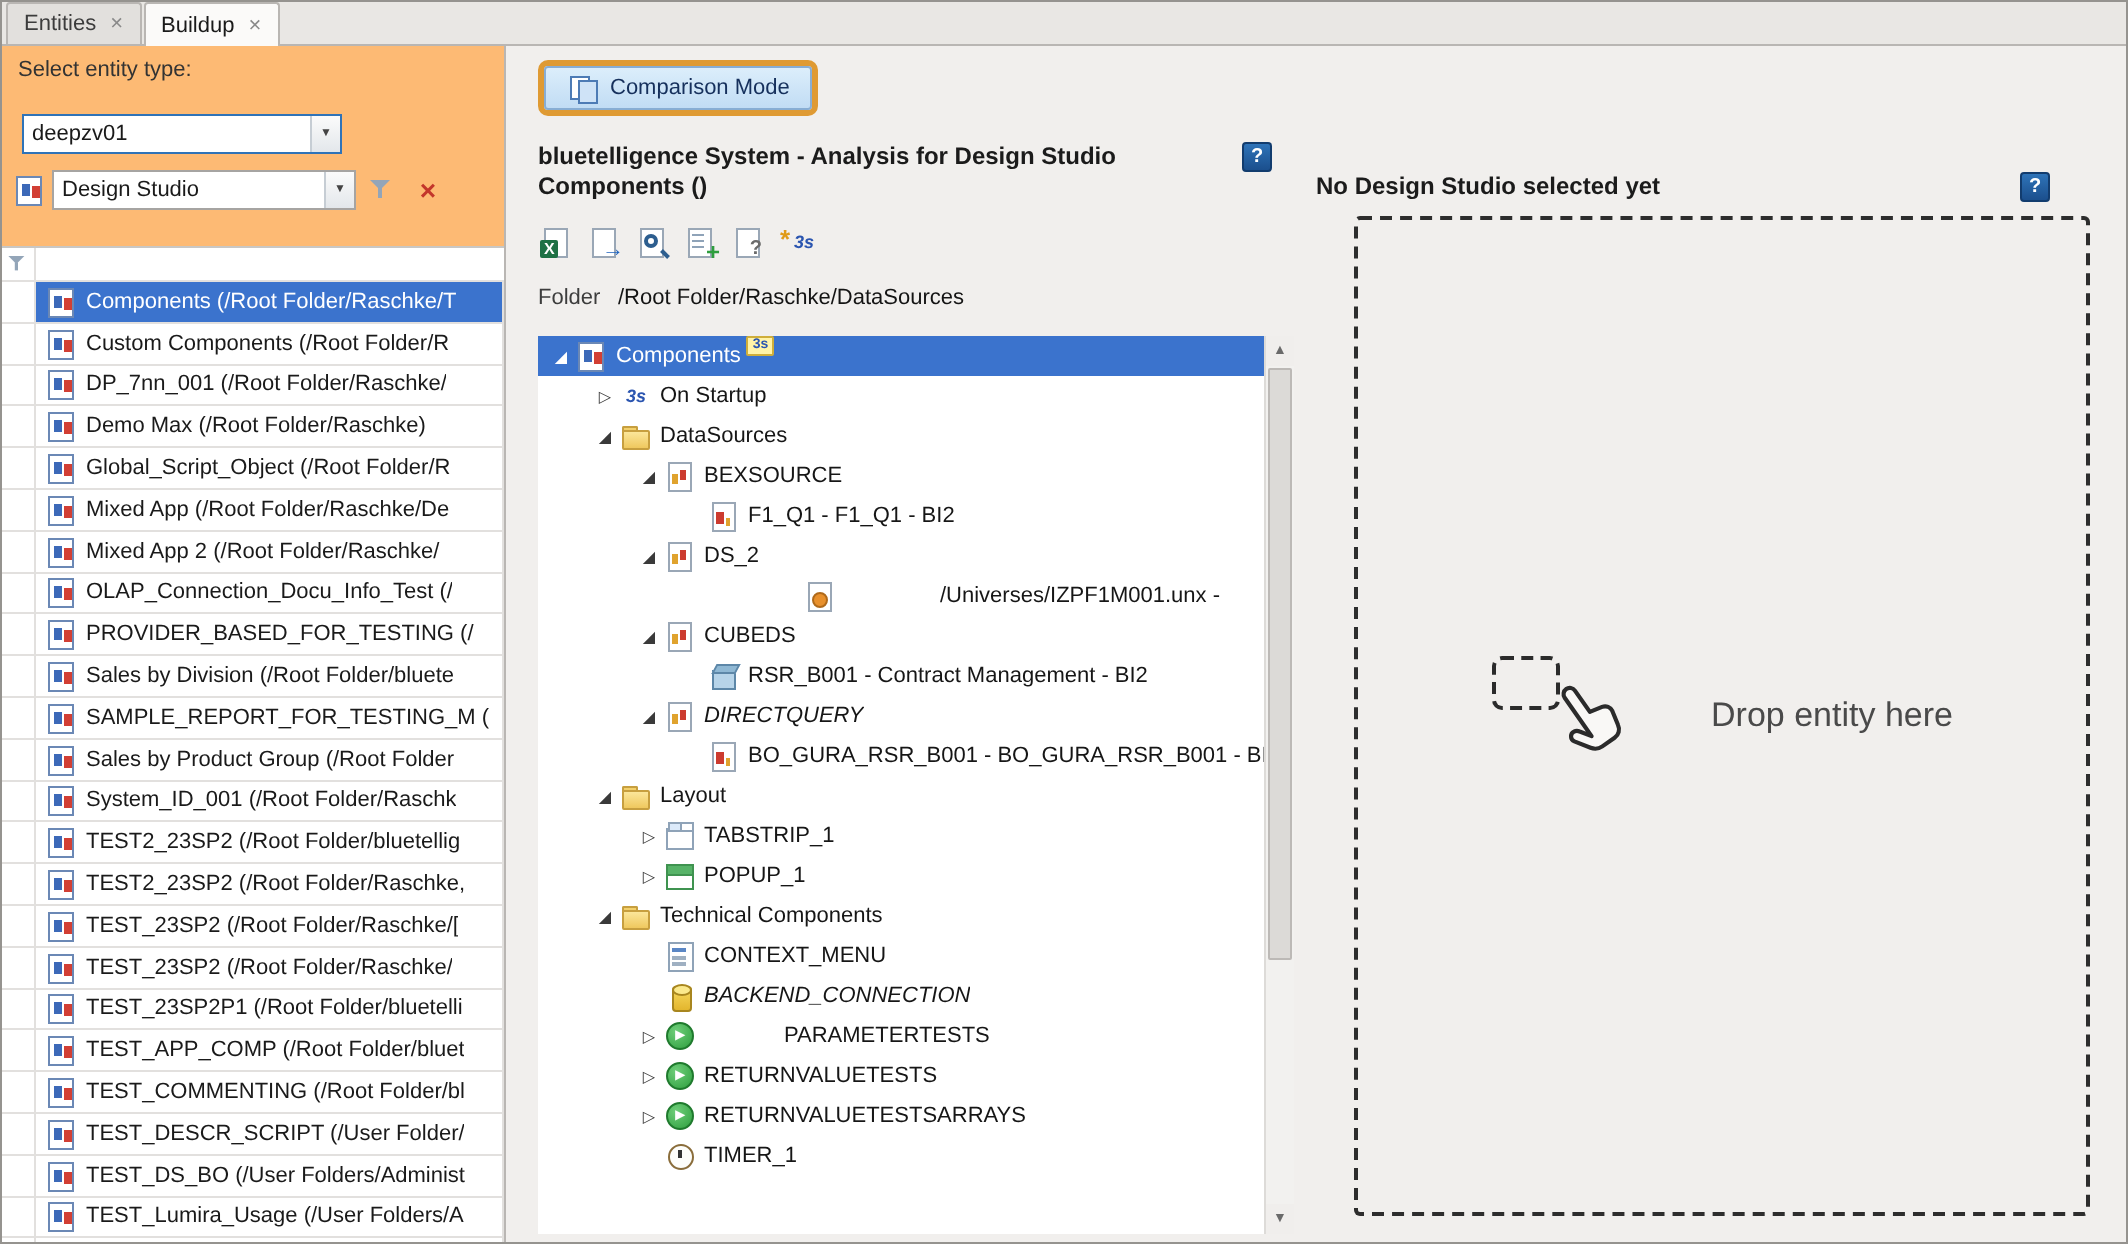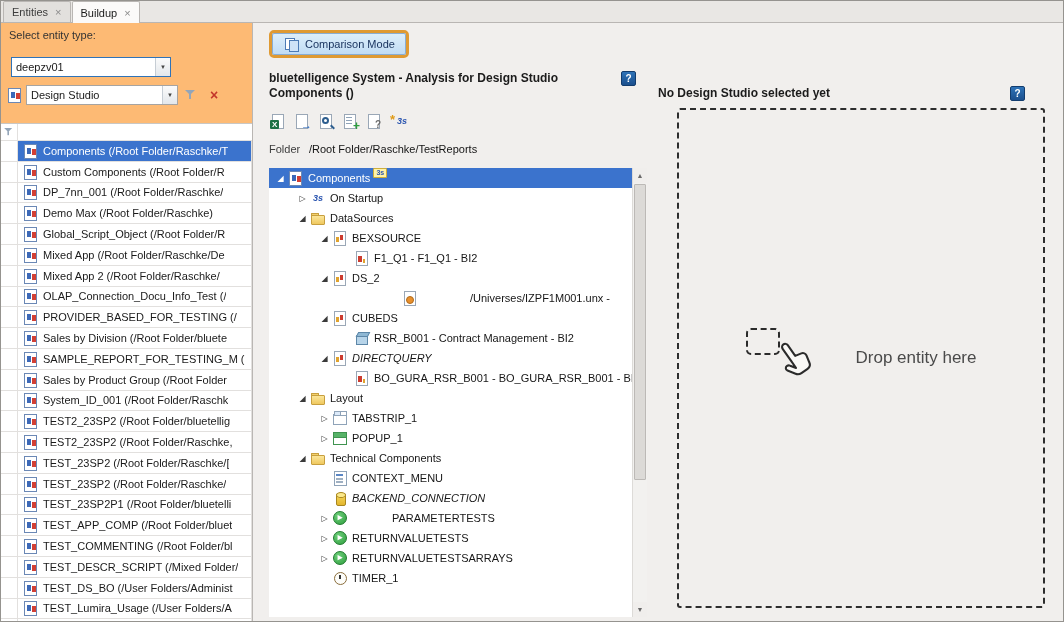--- a/index.html
+++ b/index.html
@@ -406,21 +406,21 @@
               <div class="g-ind"></div>
               <div class="g-cell">
                 <span class="icon icon-app"></span>
                 <span class="g-text">TEST_COMMENTING (/Root Folder/bl</span>
               </div>
             </div>
             <div class="g-row">
               <div class="g-ind"></div>
               <div class="g-cell">
                 <span class="icon icon-app"></span>
-                <span class="g-text">TEST_DESCR_SCRIPT (/Mixed Folder/</span>
+                <span class="g-text">TEST_DESCR_SCRIPT (/User Folder/</span>
               </div>
             </div>
             <div class="g-row">
               <div class="g-ind"></div>
               <div class="g-cell">
                 <span class="icon icon-app"></span>
                 <span class="g-text">TEST_DS_BO (/User Folders/Administ</span>
               </div>
             </div>
             <div class="g-row">
@@ -481,21 +481,21 @@
             <span class="icon icon-threes-star">
               <i class="st">*</i>
               <i class="ts">3s</i>
             </span>
           </span>
         </div>
 
       <div class="info">
         <div class="info-row">
           <span class="info-label">Folder</span>
-          <span class="info-value">/Root Folder/Raschke/TestReports</span>
+          <span class="info-value">/Root Folder/Raschke/DataSources</span>
         </div>
       </div>
 
       <div class="tree-wrap">
         <div id="tree">
             <div class="tree-row selected" style="padding-left: 4px;">
               <span class="expander">◢</span>
               <span class="icon icon-components"></span>
               <span class="tree-label" style="margin-left: 4px;">Components</span>
               <span class="tree-badge">3s</span>

